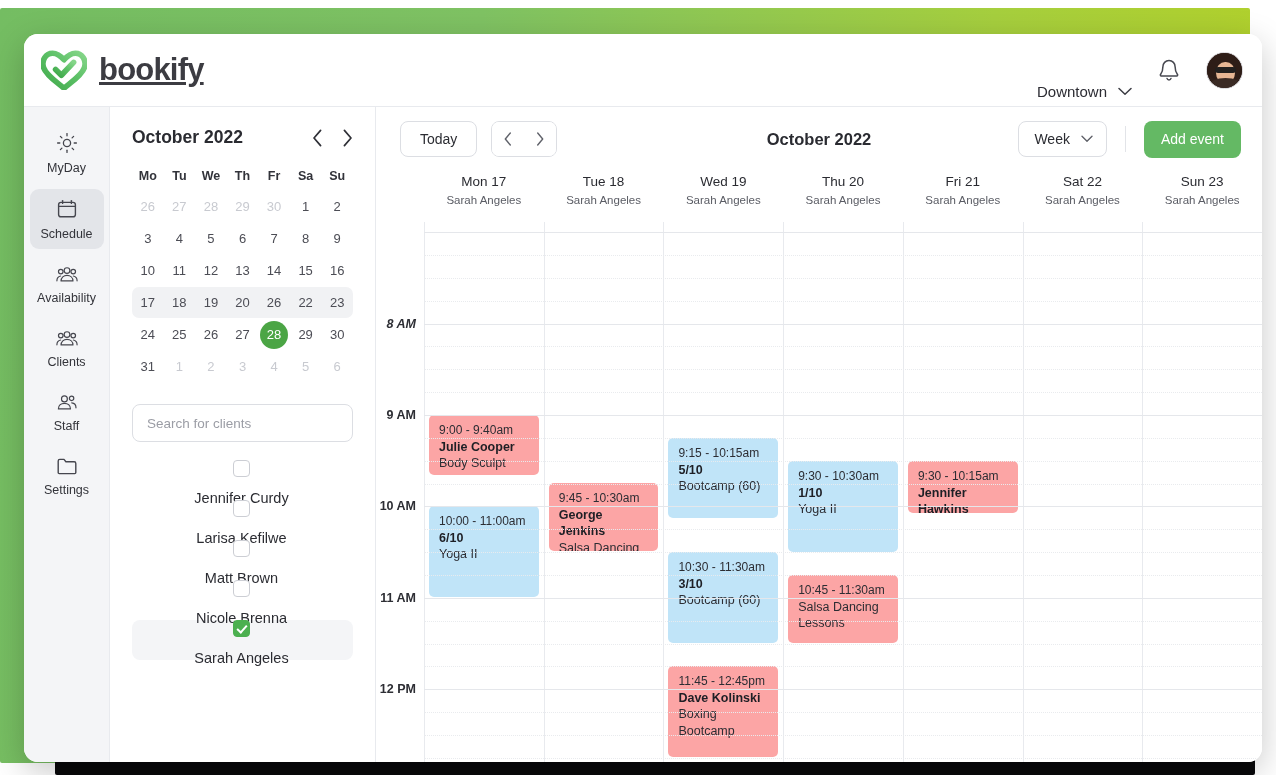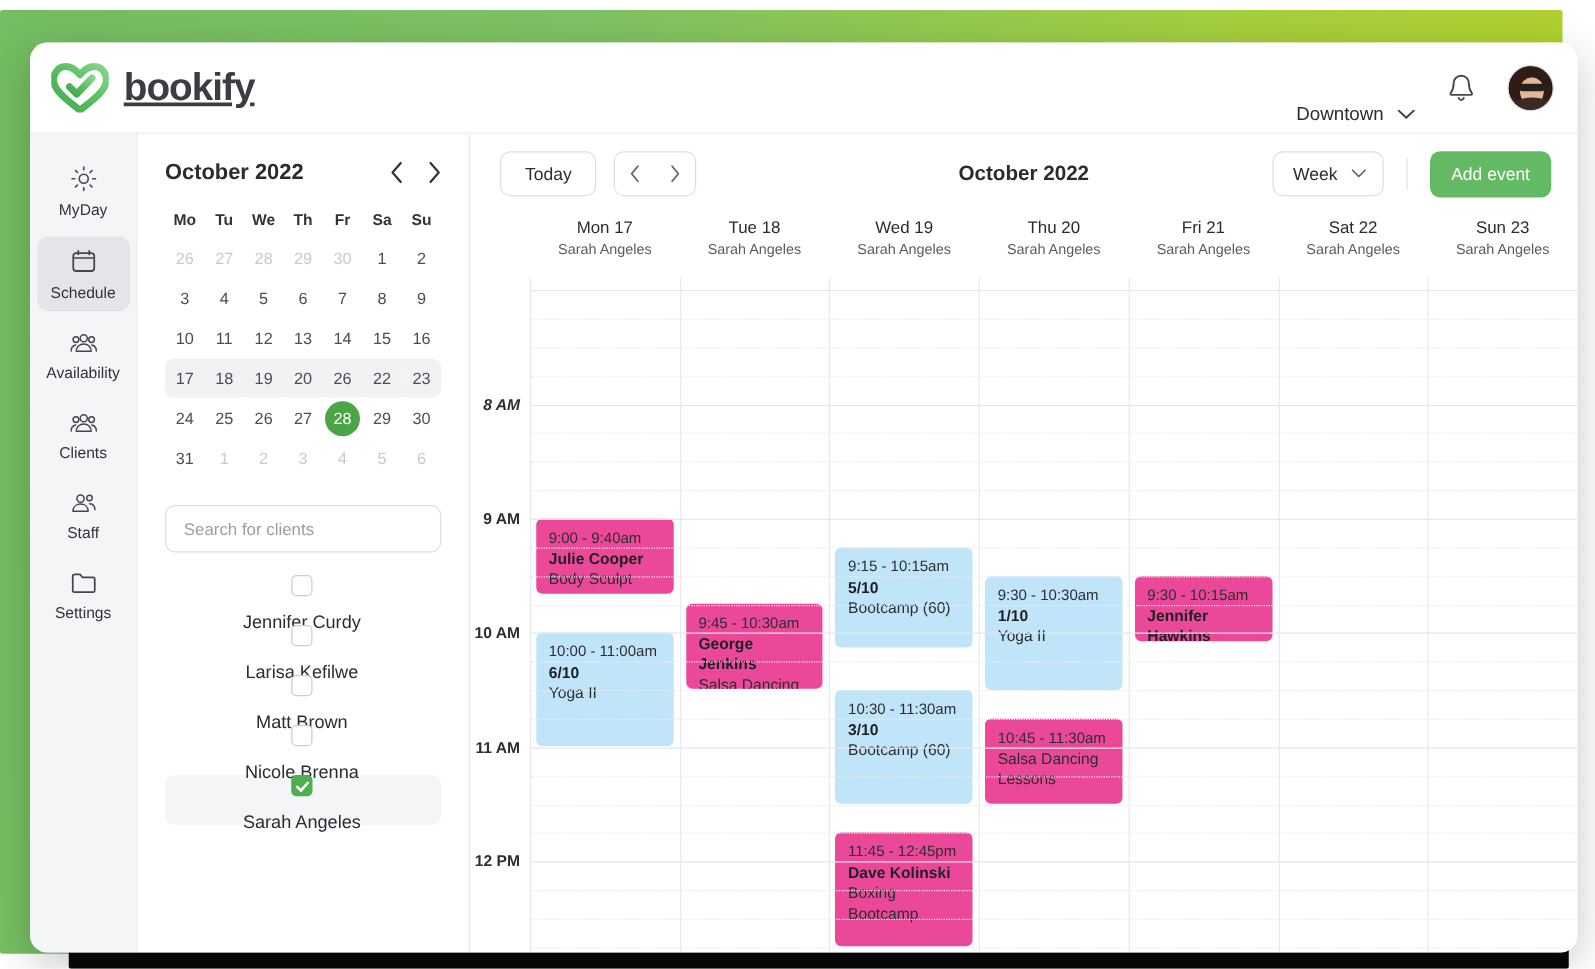--- a/index.html
+++ b/index.html
@@ -207,21 +207,21 @@
   .lane { flex: 1; position: relative; border-left: 1px solid #e8eaee; }
   .lane:last-child { border-right: 1px solid #e8eaee; }
   .hline { position: absolute; left: 0; right: 0; height: 0; border-top: 1px solid #e5e7eb; }
   .qline { position: absolute; left: 0; right: 0; height: 0; border-top: 1px dotted #e9ebee; }
 
   .event {
     position: absolute; left: 4px; right: 5px; border-radius: 5px;
     padding: 8px 9px 6px 10px; overflow: hidden; cursor: pointer;
     line-height: 1.32;
   }
-  .event.green { background: #ec4899; }
+  .event.green { background: #fca5a5; }
   .event.blue  { background: #c0e4f8; }
   .ev-time { font-size: 12px; color: #2c2d33; }
   .ev-name { font-size: 12.5px; color: #1e1f25; font-weight: 700; }
   .ev-desc { font-size: 12.5px; color: #2c2d33; }
 </style>
 </head>
 <body>
 
 <div id="stage">
 

